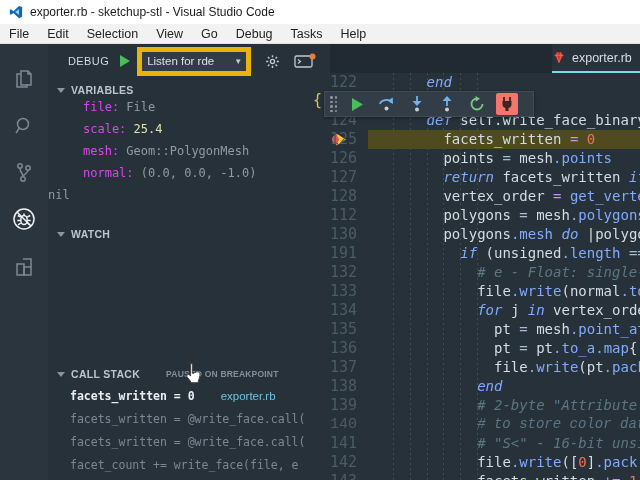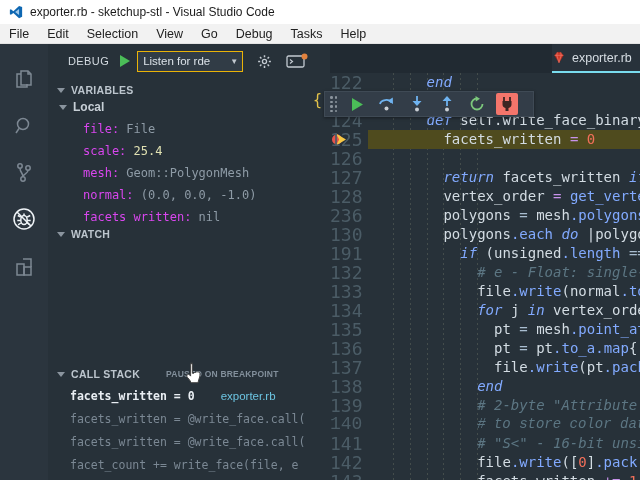--- a/index.html
+++ b/index.html
@@ -19,21 +19,21 @@
   
   .activitybar{position:absolute;left:0;top:0;width:48px;height:436px;background:#2b353e;}
   .act-item{position:absolute;left:0;width:48px;height:46px;display:flex;align-items:center;justify-content:center;}
   .act-item svg{stroke:#7d8893;fill:none;stroke-width:1.5;}
   .act-item.active svg{stroke:#eef3f6;}
   
   .sidebar{position:absolute;left:48px;top:0;width:282px;height:436px;background:#273139;}
   .dbg-header{position:absolute;left:0;top:0;width:282px;height:34px;display:flex;align-items:center;}
   .dbg-title{font-size:11px;color:#d3dae0;margin-left:20px;letter-spacing:.4px;}
   .start-btn{margin-left:10px;width:12px;height:14px;}
-  .cfg-select{margin-left:6px;width:104px;height:19px;background:#313c46;border:1px solid #eab308;
+  .cfg-select{margin-left:6px;width:104px;height:19px;background:#313c46;border:5px solid #eab308;
               display:flex;align-items:center;overflow:hidden;}
   .cfg-select .cfg-text{font-size:11.5px;color:#dbe2e8;margin-left:5px;white-space:nowrap;flex:1;}
   .cfg-caret{font-size:8px;color:#c2c9cf;margin:0 4px 0 2px;}
   .hdr-ico{margin-left:14px;}
   .sec-hdr{position:absolute;left:0;width:282px;height:20px;display:flex;align-items:center;}
   .twistie{width:0;height:0;border-left:4px solid transparent;border-right:4px solid transparent;
            border-top:5px solid #8a949e;margin-left:9px;}
   .sec-title{font-size:10.5px;font-weight:bold;color:#bcc5cd;margin-left:6px;letter-spacing:.3px;}
   .sec-badge{font-size:8.5px;font-weight:bold;color:#828f9b;margin-left:26px;letter-spacing:.2px;}
   .vars-clip{position:absolute;left:0;top:52px;width:282px;height:126px;overflow:hidden;}
@@ -55,21 +55,21 @@
   .tab{position:absolute;left:222px;top:0;width:88px;height:29px;background:#28323b;
        display:flex;align-items:center;border-bottom:2px solid #79dcee;box-sizing:border-box;}
   .tab-label{font-size:12.5px;color:#d6dde3;margin-left:6px;white-space:nowrap;}
   .code{position:absolute;left:0;top:29px;width:310px;height:407px;overflow:hidden;}
   .guides{position:absolute;left:0;top:0;width:310px;height:407px;}
   .guide{position:absolute;top:0;bottom:0;width:1px;
          background:repeating-linear-gradient(to bottom,rgba(170,175,140,.22) 0 2px,transparent 2px 5px);}
   .cline{position:absolute;left:0;width:310px;height:19px;line-height:19px;
          font-family:"DejaVu Sans Mono",monospace;font-size:14px;white-space:pre;}
   .cline .hlbg{position:absolute;left:38px;right:0;top:0;bottom:0;background:#4f4b1e;}
-  .lnum{position:absolute;left:0;width:32px;color:#4b5c66;font-size:18px;}
+  .lnum{position:absolute;left:0;width:32px;color:#4b5c66;font-size:15px;}
   .ctext{position:absolute;left:46px;top:0;}
   .tk-k{color:#82aaff;font-style:italic;}
   .tk-m{color:#82aaff;}
   .tk-p{color:#d3dce3;}
   .tk-n{color:#f3705a;}
   .tk-c{color:#5c7683;font-style:italic;}
   .tk-o{color:#c792ea;}
   .tk-q{color:#a9bdd0;}
   .bp{position:absolute;left:1px;top:0;width:18px;height:19px;}
   
@@ -172,30 +172,26 @@
           <path d="M4 6.5 6.5 8.5 4 10.5" fill="none" stroke="#c3cad1" stroke-width="1.2"></path>
           <circle cx="18.5" cy="3.5" r="3" fill="#e2823e"></circle>
         </svg>
       </div>
 
       <div class="sec-hdr" style="top:36px">
         <span class="twistie"></span>
         <span class="sec-title">VARIABLES</span>
       </div>
       <div class="vars-clip">
-        <div class="scope-row">
-          <span class="twistie" style="margin-left:11px"></span>
-          <span class="scope-label">Local</span>
-        </div>
         <div id="var-rows">
             <div class="var-row"><span class="var-name">file: </span><span class="var-val-obj">File</span></div>
             <div class="var-row"><span class="var-name">scale: </span><span class="var-val-num">25.4</span></div>
             <div class="var-row"><span class="var-name">mesh: </span><span class="var-val-obj">Geom::PolygonMesh</span></div>
             <div class="var-row"><span class="var-name">normal: </span><span class="var-val-obj">(0.0, 0.0, -1.0)</span></div>
-            <div class="var-row"><span class="var-name">facets_written: </span><span class="var-val-obj">nil</span></div>
+            <div class="var-row"><span class="var-val-obj">nil</span></div>
           </div>
       </div>
 
       <div class="sec-hdr" style="top:180px">
         <span class="twistie"></span>
         <span class="sec-title">WATCH</span>
       </div>
 
       <div class="sec-hdr" style="top:320px">
         <span class="twistie"></span>
@@ -230,25 +226,25 @@
             <div class="guide" style="left: 130.3px;"></div>
             <div class="guide" style="left: 147.16px;"></div>
           </div>
       <div class="cline" style="top: 0px;"><div class="lnum">122</div><div class="ctext" style="padding-left: 50.58px;"><span class="tk-k">end</span></div></div>
           <div class="cline" style="top: 19px;"><div class="lnum">123</div><div class="ctext" style="padding-left: 0px;"></div></div>
           <div class="cline" style="top: 38px; text-decoration: underline;"><div class="lnum">124</div><div class="ctext" style="padding-left: 50.58px;"><span class="tk-k">def</span><span class="tk-p"> self.write_face_binary(mesh, t</span></div></div>
           <div class="cline" style="top: 57px;"><div class="hlbg"></div><div class="bp"><svg width="18" height="19" viewBox="0 0 18 19">
                 <circle cx="6" cy="9.5" r="5" fill="#e5544d"></circle>
                 <polygon points="5,3.5 15,9.5 5,15.5 8.2,9.5" fill="#f7c844"></polygon>
               </svg></div><div class="lnum">125</div><div class="ctext" style="padding-left: 67.44px;"><span class="tk-p">facets_written </span><span class="tk-o">=</span><span class="tk-p"> </span><span class="tk-n">0</span></div></div>
-          <div class="cline" style="top: 76px;"><div class="lnum">126</div></div>
+          <div class="cline" style="top: 76px;"><div class="lnum">126</div><div class="ctext" style="padding-left: 67.44px;"><span class="tk-p">points </span><span class="tk-q">=</span><span class="tk-p"> mesh</span><span class="tk-m">.points</span></div></div>
           <div class="cline" style="top: 95px;"><div class="lnum">127</div><div class="ctext" style="padding-left: 67.44px;"><span class="tk-k">return</span><span class="tk-p"> facets_written </span><span class="tk-k">if</span></div></div>
           <div class="cline" style="top: 114px;"><div class="lnum">128</div><div class="ctext" style="padding-left: 67.44px;"><span class="tk-p">vertex_order </span><span class="tk-o">=</span><span class="tk-p"> </span><span class="tk-m">get_vertex_order(</span></div></div>
-          <div class="cline" style="top: 133px;"><div class="lnum">236</div><div class="ctext" style="padding-left: 67.44px;"><span class="tk-p">polygons </span><span class="tk-q">=</span><span class="tk-p"> mesh</span><span class="tk-m">.polygons</span></div></div>
-          <div class="cline" style="top: 152px;"><div class="lnum">130</div><div class="ctext" style="padding-left: 67.44px;"><span class="tk-p">polygons</span><span class="tk-m">.each</span><span class="tk-p"> </span><span class="tk-k">do</span><span class="tk-p"> |polygon|</span></div></div>
+          <div class="cline" style="top: 133px;"><div class="lnum">112</div><div class="ctext" style="padding-left: 67.44px;"><span class="tk-p">polygons </span><span class="tk-q">=</span><span class="tk-p"> mesh</span><span class="tk-m">.polygons</span></div></div>
+          <div class="cline" style="top: 152px;"><div class="lnum">130</div><div class="ctext" style="padding-left: 67.44px;"><span class="tk-p">polygons</span><span class="tk-m">.mesh</span><span class="tk-p"> </span><span class="tk-k">do</span><span class="tk-p"> |polygon|</span></div></div>
           <div class="cline" style="top: 171px;"><div class="lnum">191</div><div class="ctext" style="padding-left: 84.3px;"><span class="tk-k">if</span><span class="tk-p"> (unsigned</span><span class="tk-m">.length</span><span class="tk-p"> </span><span class="tk-q">==</span><span class="tk-p"> 3</span></div></div>
           <div class="cline" style="top: 190px;"><div class="lnum">132</div><div class="ctext" style="padding-left: 101.16px;"><span class="tk-c"># e - Float: single-precisio</span></div></div>
           <div class="cline" style="top: 209px;"><div class="lnum">133</div><div class="ctext" style="padding-left: 101.16px;"><span class="tk-p">file</span><span class="tk-m">.write</span><span class="tk-p">(normal</span><span class="tk-m">.to_a</span></div></div>
           <div class="cline" style="top: 228px;"><div class="lnum">134</div><div class="ctext" style="padding-left: 101.16px;"><span class="tk-k">for</span><span class="tk-p"> j </span><span class="tk-k">in</span><span class="tk-p"> vertex_order</span></div></div>
           <div class="cline" style="top: 247px;"><div class="lnum">135</div><div class="ctext" style="padding-left: 118.02px;"><span class="tk-p">pt </span><span class="tk-q">=</span><span class="tk-p"> mesh</span><span class="tk-m">.point_at</span></div></div>
           <div class="cline" style="top: 266px;"><div class="lnum">136</div><div class="ctext" style="padding-left: 118.02px;"><span class="tk-p">pt </span><span class="tk-q">=</span><span class="tk-p"> pt</span><span class="tk-m">.to_a</span><span class="tk-m">.map</span><span class="tk-p">{|v</span></div></div>
           <div class="cline" style="top: 285px;"><div class="lnum">137</div><div class="ctext" style="padding-left: 118.02px;"><span class="tk-p">file</span><span class="tk-m">.write</span><span class="tk-p">(pt</span><span class="tk-m">.pack</span></div></div>
           <div class="cline" style="top: 304px;"><div class="lnum">138</div><div class="ctext" style="padding-left: 101.16px;"><span class="tk-k">end</span></div></div>
           <div class="cline" style="top: 323px;"><div class="lnum">139</div><div class="ctext" style="padding-left: 101.16px;"><span class="tk-c"># 2-byte "Attribute byte c</span></div></div>
           <div class="cline" style="top: 342px; font-family: Liberation Mono, monospace;"><div class="lnum">140</div><div class="ctext" style="padding-left: 101.16px;"><span class="tk-c"># to store color data.</span></div></div>

